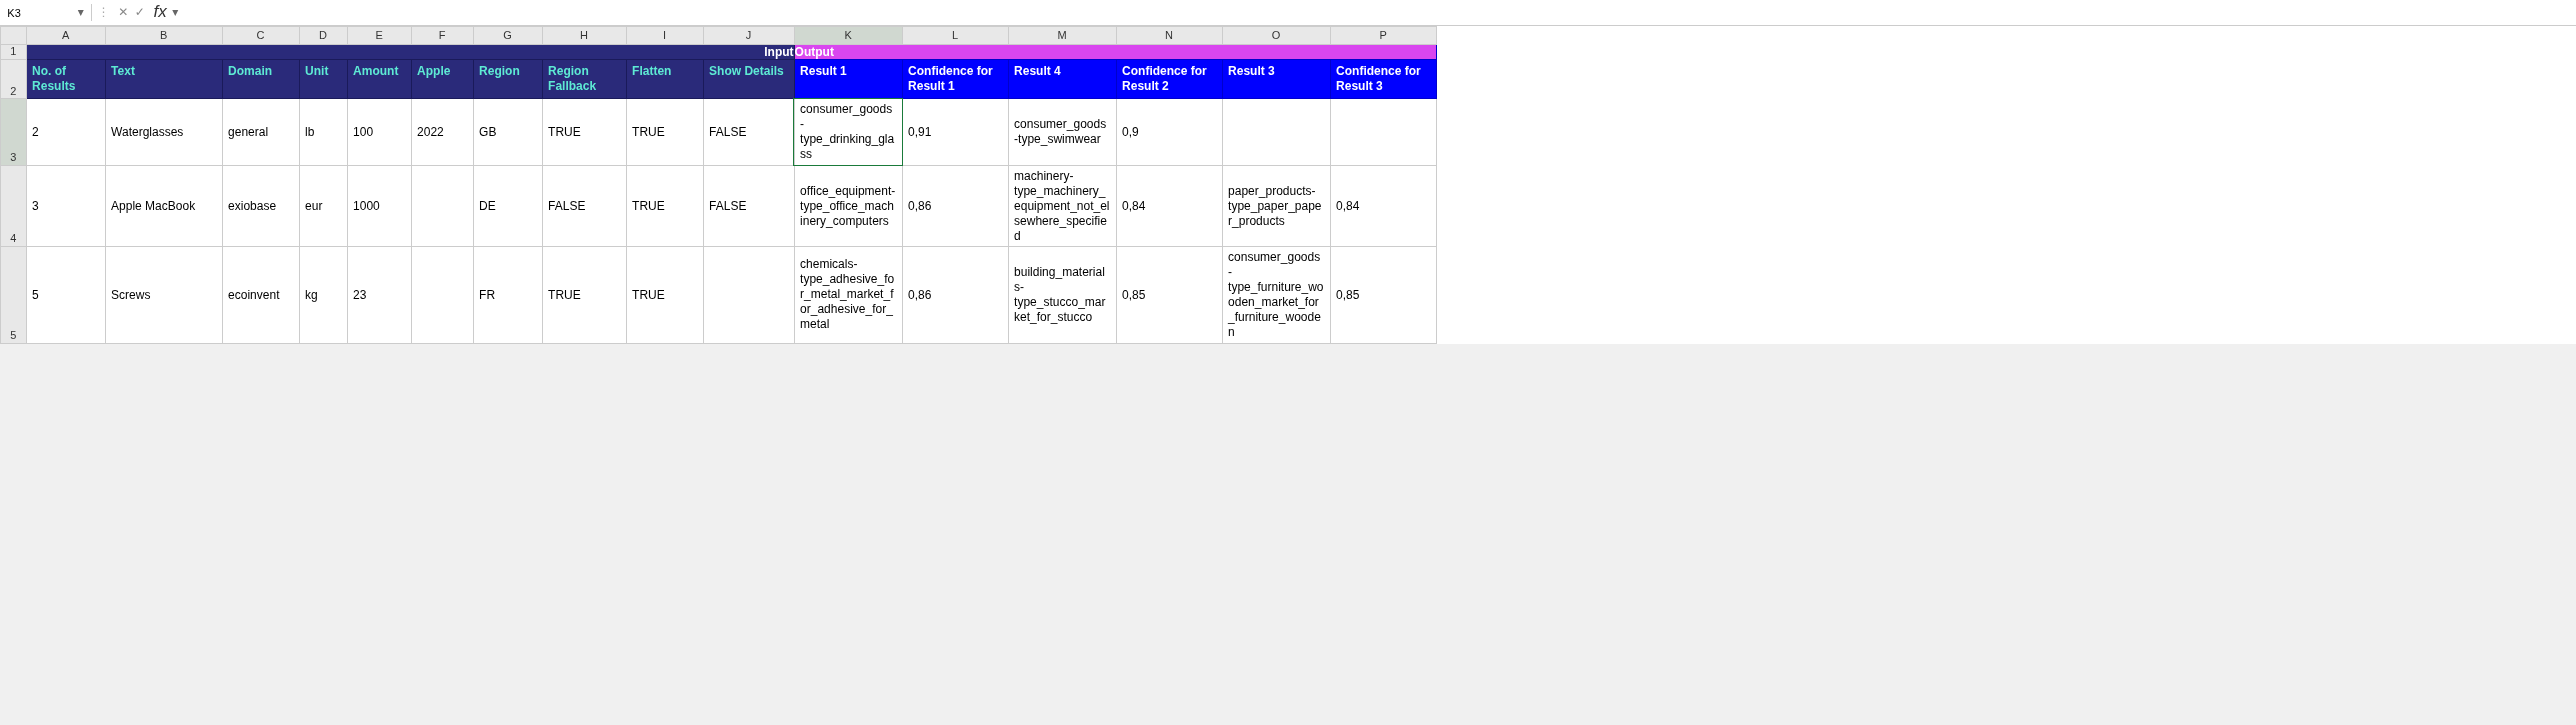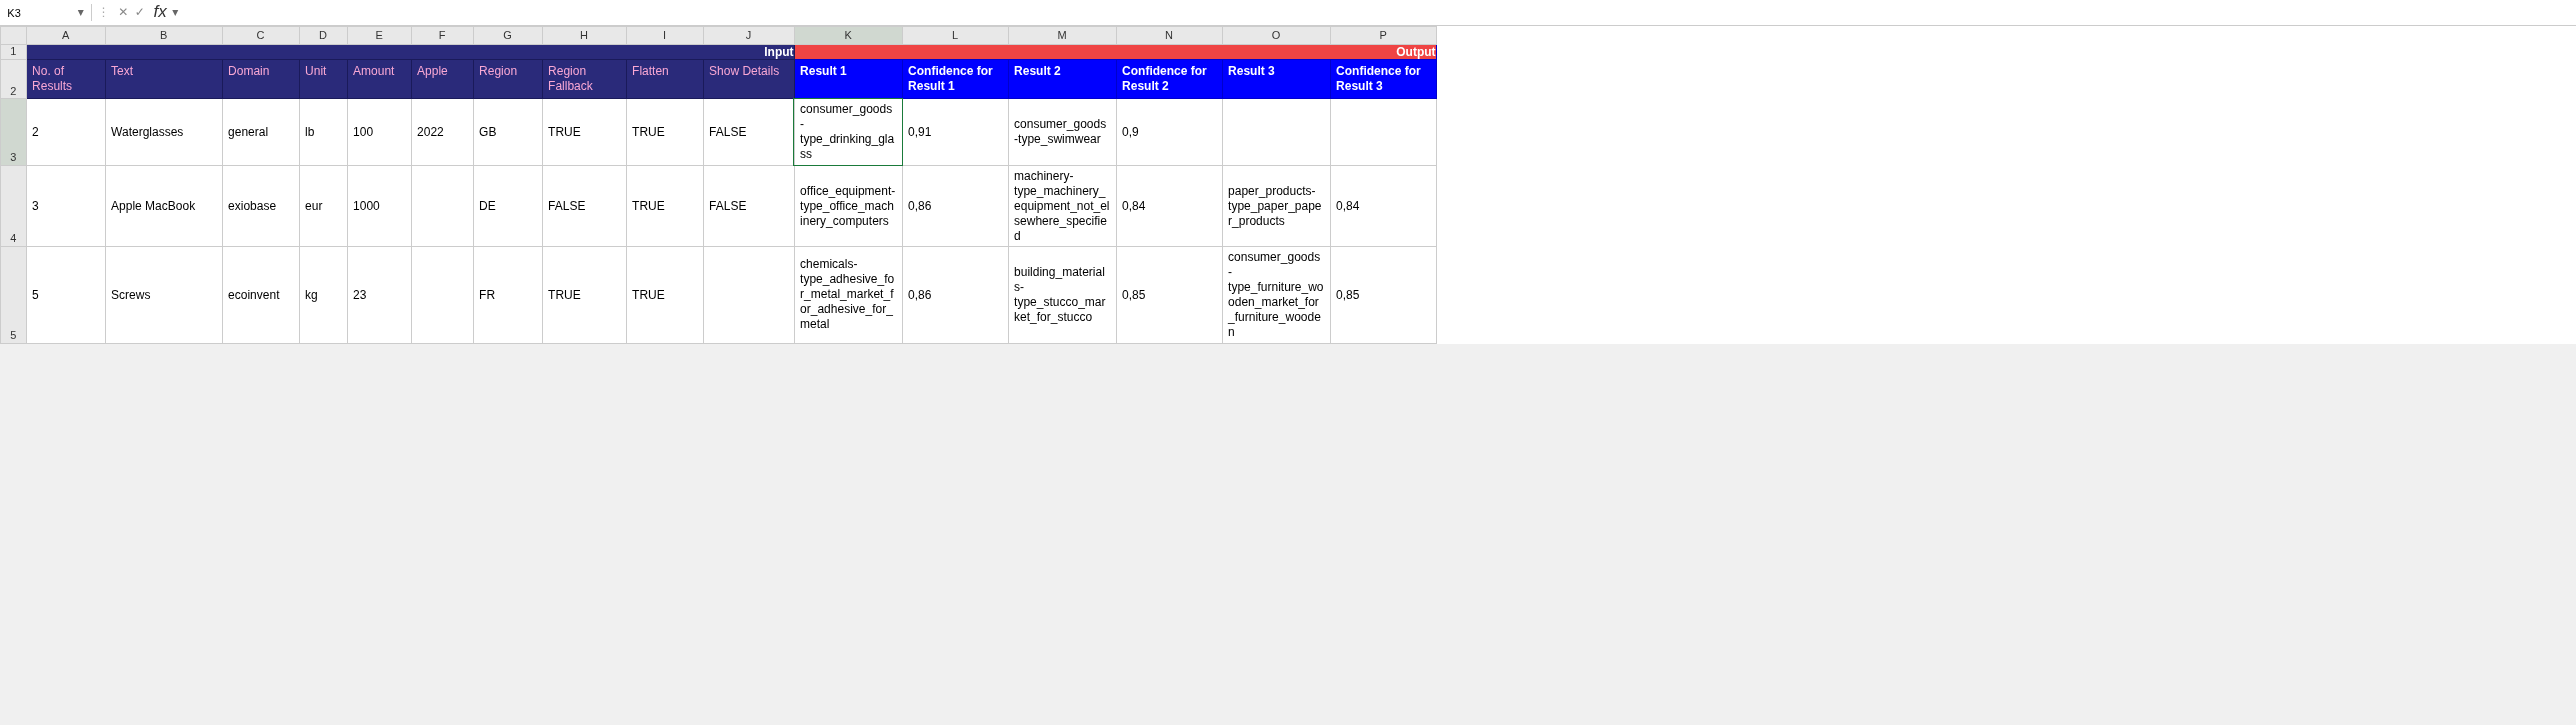--- a/index.html
+++ b/index.html
@@ -30,24 +30,24 @@
   
   .row-header { background: #e8e8e8; border: 0.9px solid #ccc; text-align: center; font-size: 11px; color: #333; width: 25.6px; vertical-align: bottom; padding-bottom: 1.8px; }
   .row-header.active-row { background: #d0d8d0; }
   
   
   td.cell { border: 0.9px solid #ccc; padding: 2.7px 5.5px; vertical-align: middle; font-size: 12px; background: #fff; overflow: hidden; margin-left: 32px; }
   td.cell.num { }
   
   
   td.banner-input { background: #2a2a7a; color: #fff; font-weight: bold; text-align: right; border: 0.9px solid #1a1a5a; }
-  td.banner-output { background: #ef4444; color: #fff; font-weight: bold; text-align: right; border: 0.9px solid #0000cc; padding-left: 20px; }
-  
-  
-  td.hdr-input { background: #2a2a7a; color: #f9a8d4; font-weight: normal; border: 0.9px solid #1a1a5a; padding: 3.7px 5.5px; vertical-align: top; line-height: 1.3; }
+  td.banner-output { background: #d946ef; color: #fff; font-weight: bold; text-align: left; border: 0.9px solid #0000cc; }
+  
+  
+  td.hdr-input { background: #2a2a7a; color: #5eead4; font-weight: bold; border: 0.9px solid #1a1a5a; padding: 3.7px 5.5px; vertical-align: top; line-height: 1.3; }
   td.hdr-output { background: #0000ff; color: #fff; font-weight: bold; border: 0.9px solid #0000cc; padding: 3.7px 5.5px; vertical-align: top; line-height: 1.3; }
   
   
   td.cell.active { outline: 1.8px solid #1a7a3a; outline-offset: -0.9px; position: relative; }
   
   
   col.c-row { width: 25.6px; }
   col.c-A { width: 79px; }
   col.c-B { width: 117px; }
   col.c-C { width: 77px; }
@@ -138,21 +138,21 @@
     <td class="hdr-input wrap">Domain</td>
     <td class="hdr-input wrap">Unit</td>
     <td class="hdr-input wrap">Amount</td>
     <td class="hdr-input wrap">Apple</td>
     <td class="hdr-input wrap">Region</td>
     <td class="hdr-input wrap">Region Fallback</td>
     <td class="hdr-input wrap">Flatten</td>
     <td class="hdr-input wrap">Show Details</td>
     <td class="hdr-output wrap">Result 1</td>
     <td class="hdr-output wrap">Confidence for Result 1</td>
-    <td class="hdr-output wrap">Result 2</td>
+    <td class="hdr-output wrap">Result 4</td>
     <td class="hdr-output wrap">Confidence for Result 2</td>
     <td class="hdr-output wrap">Result 3</td>
     <td class="hdr-output wrap">Confidence for Result 3</td>
   </tr>
 
   <tr>
     <td class="row-header active-row">3</td>
     <td class="cell">2</td>
     <td class="cell">Waterglasses</td>
     <td class="cell">general</td>

